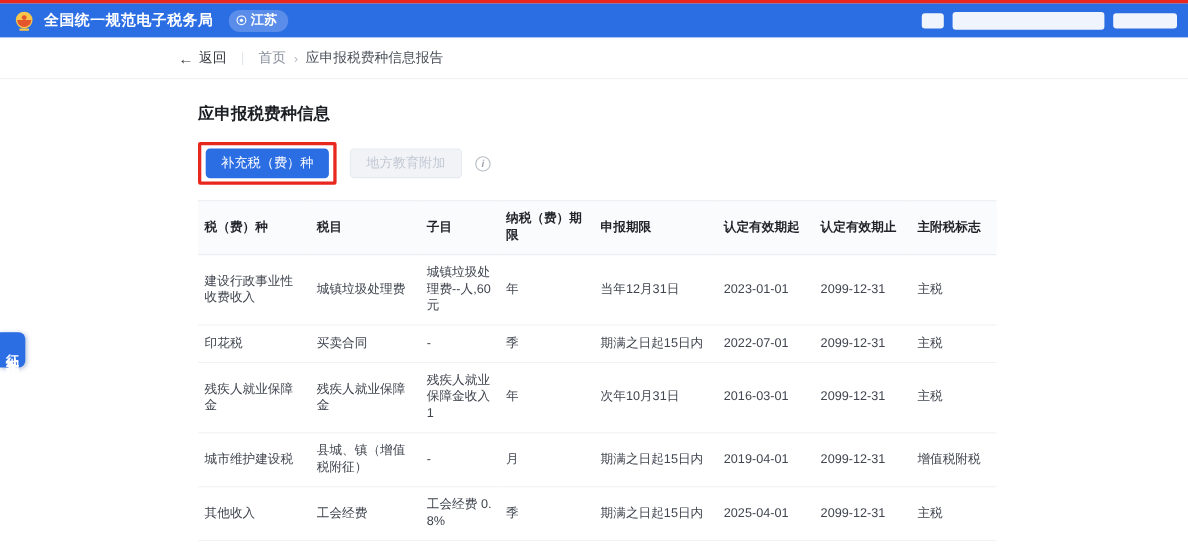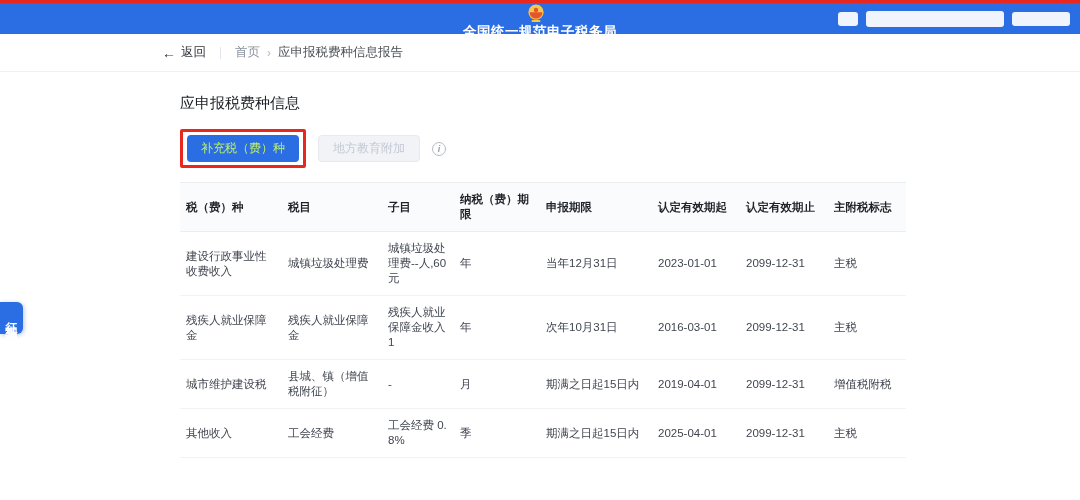--- a/index.html
+++ b/index.html
@@ -8,27 +8,27 @@
     position:relative; overflow:hidden; background:#ffffff;
     font-family:"Liberation Sans","DejaVu Sans",sans-serif;
     color:#333;
   }
   
   .top-red-line { position:absolute; top:0; left:0; width:1080px; height:3px; background:#e8281e; z-index:60; }
 
   
   .header {
     position:absolute; top:3px; left:0; width:1080px; height:31px;
-    background:#2b6de3; display:flex; align-items:center; padding:0 12px; z-index:10;flex-direction:column;
+    background:#2b6de3; display:flex; align-items:center; padding:0 12px; z-index:10;
   }
   .logo { width:20px; height:20px; flex:0 0 auto; margin-right:8px; }
   .app-title { color:#fff; font-size:13.5px; font-weight:bold; letter-spacing:.5px; }
   .region-badge {
     margin-left:14px; height:20px; padding:0 10px 0 7px; border-radius:10px;
-    background:rgba(255,255,255,.22); display:flex; align-items:center; gap:16px;
+    background:rgba(255,255,255,.22); display:flex; align-items:center; gap:4px;
     color:#fff; font-size:12px; font-weight:bold; cursor:pointer;
   }
   .loc-icon { width:9px; height:9px; border:1.5px solid #fff; border-radius:50%; position:relative; }
   .loc-icon::after { content:''; position:absolute; inset:2px; background:#fff; border-radius:50%; }
   .redacted-wrap { position:absolute; right:10px; top:8px; display:flex; align-items:center; gap:8px; }
   .redact { background:#ffffff; opacity:.93; border-radius:3px; }
   .redact.r1 { width:20px; height:14px; }
   .redact.r2 { width:138px; height:16px; }
   .redact.r3 { width:58px; height:14px; }
 
@@ -40,26 +40,26 @@
   }
   .back { display:flex; align-items:center; gap:5px; color:#33373d; cursor:pointer; }
   .back .arrow { font-size:14px; line-height:1; }
   .crumb-divider { width:1px; height:12px; background:#e2e5ea; margin:0 14px; }
   .crumb-home { color:#8a919f; cursor:pointer; }
   .crumb-sep { color:#b4bac4; margin:0 7px; font-size:12px; }
   .crumb-current { color:#4a5059;text-align:center; }
 
   
   .content { position:absolute; top:72px; left:180px; width:726px; }
-  .section-title { font-size:15px; font-weight:normal; color:#1a1d22; padding:22px 0 16px 0; }
+  .section-title { font-size:15px; font-weight:bold; color:#1a1d22; padding:22px 0 16px 0; }
   .btn-row { display:flex; align-items:center; gap:12px; margin-bottom:14px; }
   .annot-box { display:inline-block; border:3px solid #e8281e; padding:3px 4px; border-radius:2px; }
   .btn { height:27px; border-radius:4px; font-size:12px; padding:0 14px; border:none; cursor:pointer;
          font-family:inherit; }
-  .btn-primary { background:#2b6de3; color:#bef264; }
+  .btn-primary { background:#2b6de3; color:#ffffff; }
   .btn-disabled { background:#f1f3f7; color:#c3c9d4; border:1px solid #e6e9ef; cursor:not-allowed; }
   .info-icon {
     width:14px; height:14px; border:1px solid #b7bcc4; border-radius:50%; color:#9aa0a8;
     font-size:9px; line-height:12px; text-align:center; font-style:italic; font-weight:bold;
   }
 
   
   table { width:100%; border-collapse:collapse; table-layout:fixed; }
   thead th {
     background:#fafbfc; border-top:1px solid #ecedf1; border-bottom:1px solid #ecedf1;
@@ -156,20 +156,30 @@
           <td>建设行政事业性收费收入</td>
           <td>城镇垃圾处理费</td>
           <td>城镇垃圾处理费--人,60元</td>
           <td>年</td>
           <td>当年12月31日</td>
           <td>2023-01-01</td>
           <td>2099-12-31</td>
           <td>主税</td>
         </tr>
         <tr>
+          <td>印花税</td>
+          <td>买卖合同</td>
+          <td>-</td>
+          <td>季</td>
+          <td>期满之日起15日内</td>
+          <td>2022-07-01</td>
+          <td>2099-12-31</td>
+          <td>主税</td>
+        </tr>
+        <tr>
           <td>残疾人就业保障金</td>
           <td>残疾人就业保障金</td>
           <td>残疾人就业保障金收入1</td>
           <td>年</td>
           <td>次年10月31日</td>
           <td>2016-03-01</td>
           <td>2099-12-31</td>
           <td>主税</td>
         </tr>
         <tr>

